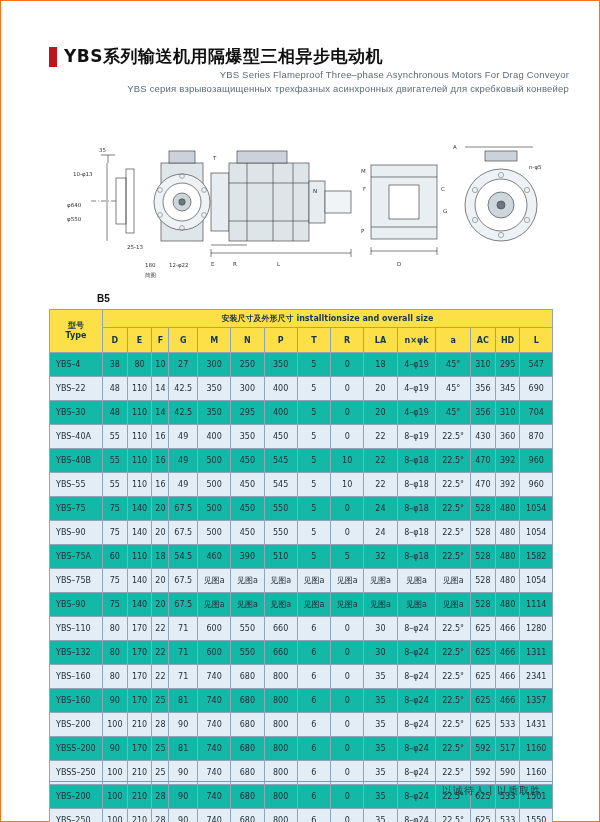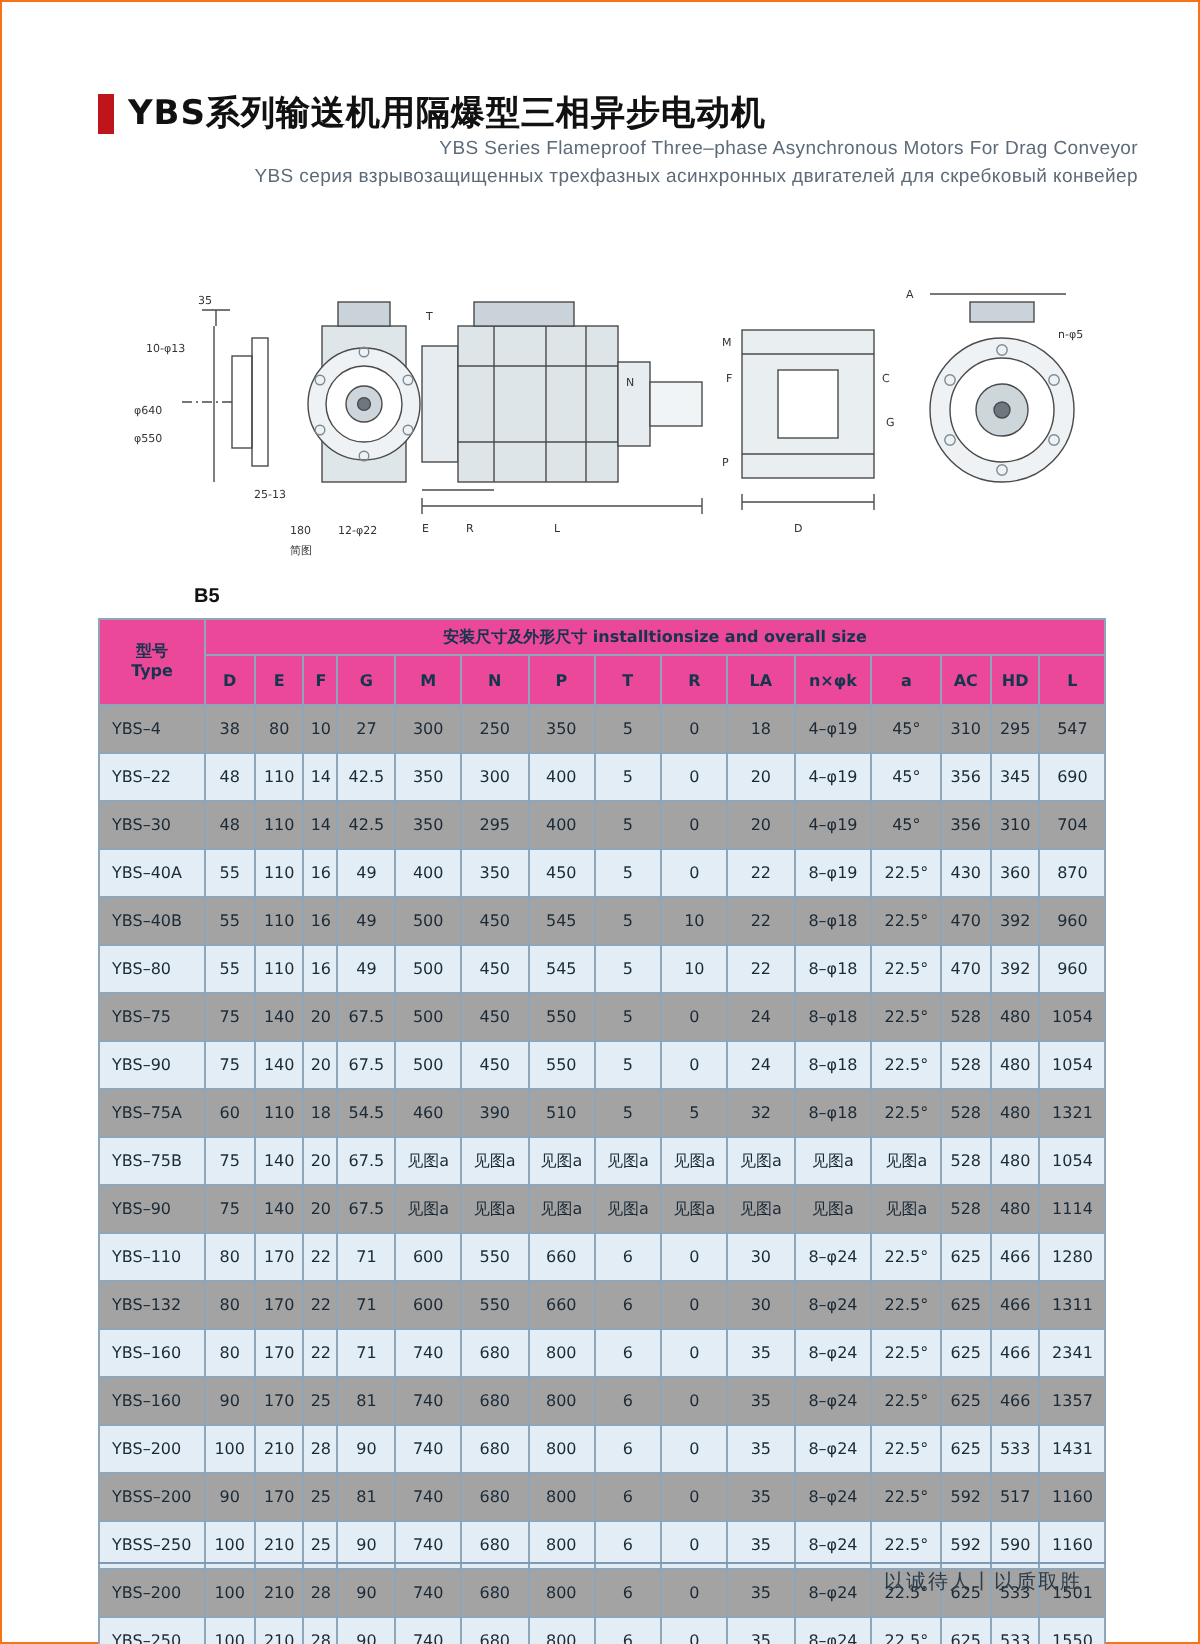--- a/index.html
+++ b/index.html
@@ -58,27 +58,27 @@
     text-align:center;
     padding:0;
     height:24px;
     font-weight:normal;
     color:#1b2a36;
     font-family:"DejaVu Sans", sans-serif;
     font-size:8px;
     white-space:nowrap;
   }
   thead th{
-    background:#ec4899;
+    background:#fde047;
     font-weight:bold;
     color:#14354d;
   }
   .hdr-span{height:17px;font-size:8px;}
   .hdr-type{width:52px;line-height:10px;font-size:8px;}
-  tbody tr{background:#a3a3a3;}
+  tbody tr{background:#14b8a6;}
   tbody tr:nth-child(even){background:#e3edf5;}
   tbody td.type{
     text-align:left;padding-left:6px;font-weight:normal;
   }
   tbody td{height:23px;}
   
   .footer{
     position:absolute;left:48px;top:770px;width:492px;
   }
   .footer-line{
@@ -311,21 +311,21 @@
             <td>5</td>
             <td>10</td>
             <td>22</td>
             <td>8–φ18</td>
             <td>22.5°</td>
             <td>470</td>
             <td>392</td>
             <td>960</td>
           </tr>
           <tr>
-            <td class="type">YBS–80</td>
+            <td class="type">YBS–55</td>
             <td>55</td>
             <td>110</td>
             <td>16</td>
             <td>49</td>
             <td>500</td>
             <td>450</td>
             <td>545</td>
             <td>5</td>
             <td>10</td>
             <td>22</td>
@@ -380,21 +380,21 @@
             <td>460</td>
             <td>390</td>
             <td>510</td>
             <td>5</td>
             <td>5</td>
             <td>32</td>
             <td>8–φ18</td>
             <td>22.5°</td>
             <td>528</td>
             <td>480</td>
-            <td>1321</td>
+            <td>1582</td>
           </tr>
           <tr>
             <td class="type">YBS–75B</td>
             <td>75</td>
             <td>140</td>
             <td>20</td>
             <td>67.5</td>
             <td>见图a</td>
             <td>见图a</td>
             <td>见图a</td>

